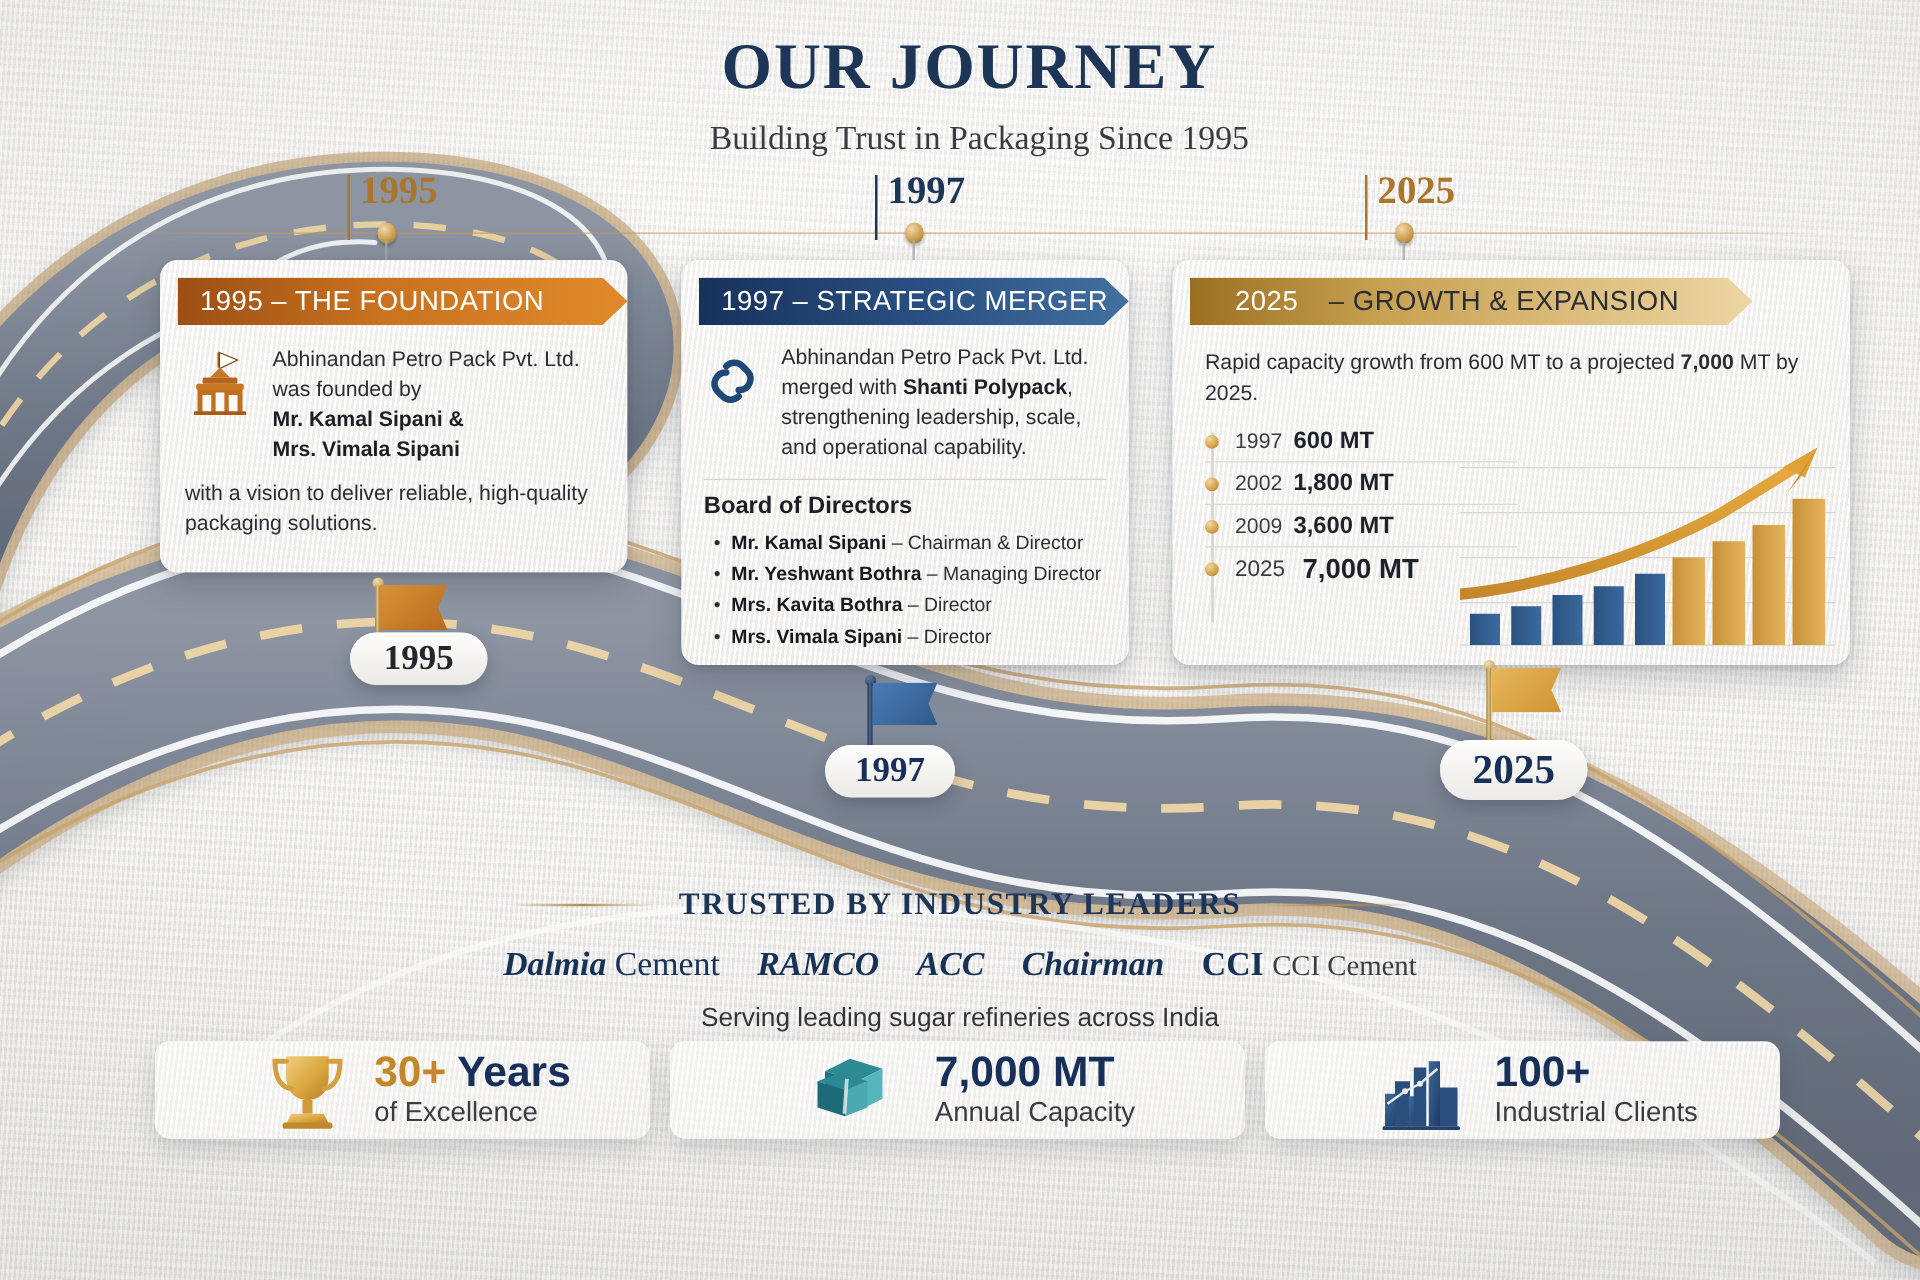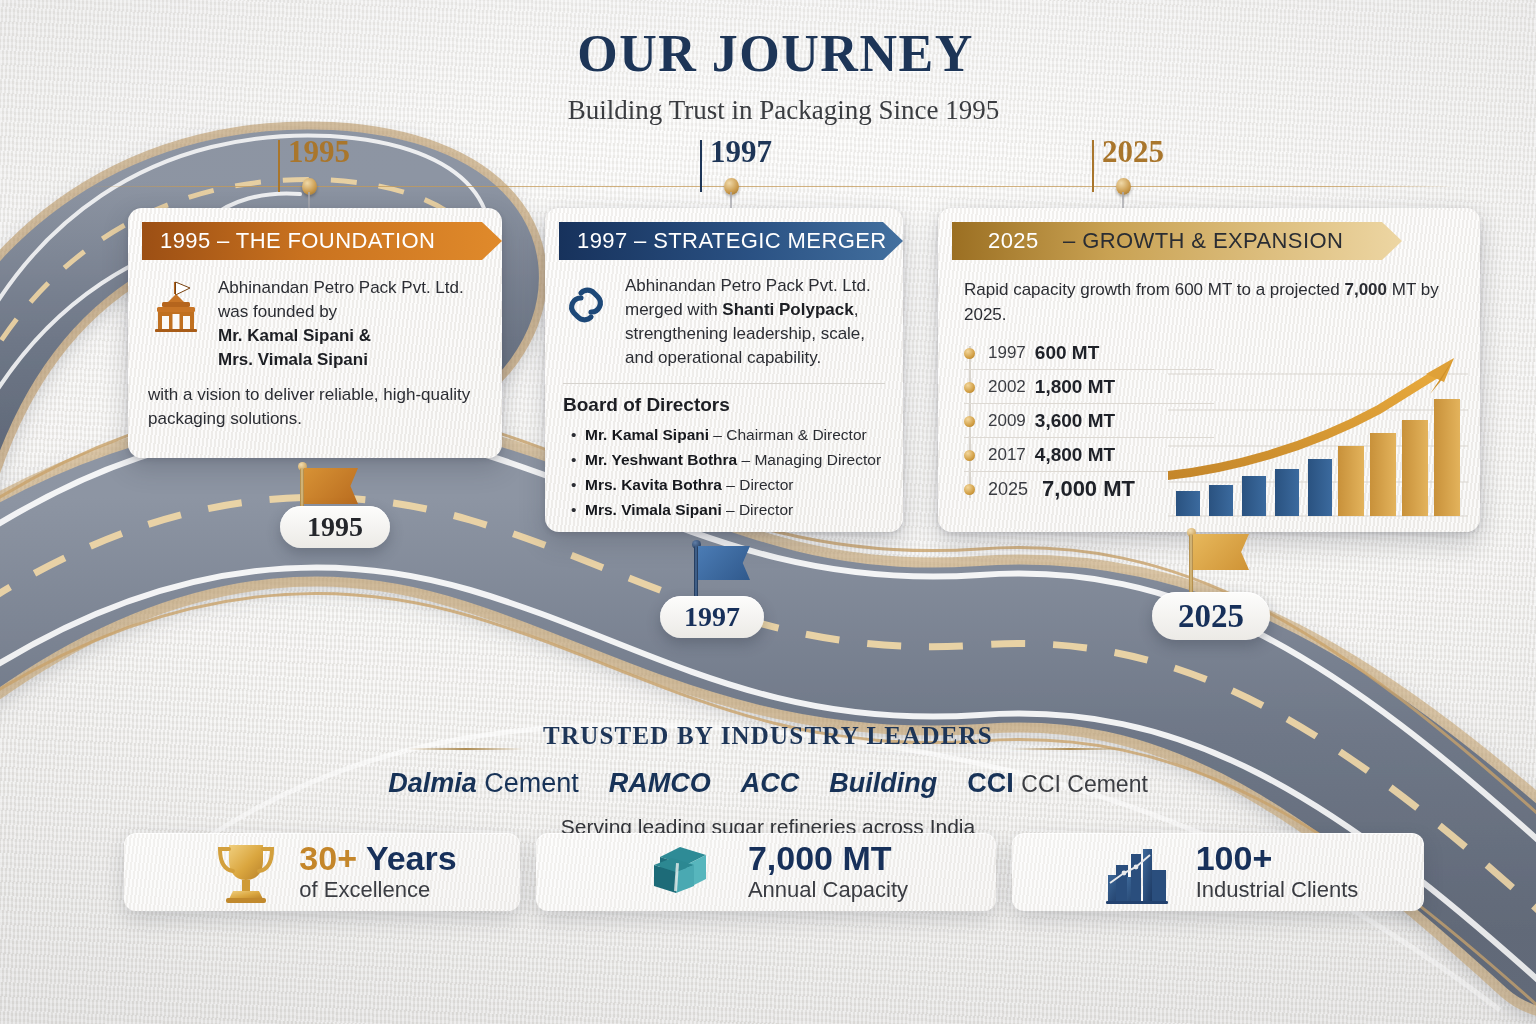--- a/index.html
+++ b/index.html
@@ -131,28 +131,28 @@
   .pill{
     position:absolute; border-radius:26px;
     background:linear-gradient(180deg,#fdfdfc,#eceae6);
     box-shadow:0 6px 14px rgba(40,45,60,.28), inset 0 1px 0 rgba(255,255,255,.9);
     display:flex; align-items:center; justify-content:center;
     font-family:"Liberation Serif", serif; font-weight:bold; color:#17305a;
   }
 
   
   .trusted{ position:absolute; left:0; right:0; top:710px; text-align:center; }
-  .trusted .tline{ display:flex; align-items:flex-end; justify-content:center; gap:18px;margin-top:12px; }
+  .trusted .tline{ display:flex; align-items:center; justify-content:center; gap:18px; }
   .trusted .rule{ width:118px; height:2px; background:linear-gradient(90deg,rgba(173,140,84,0),#ad8c54,rgba(173,140,84,0)); }
   .trusted h4{
     font-family:"Liberation Serif", serif; font-size:25px; letter-spacing:1.2px;
     font-weight:bold; color:#1d3557;
   }
   .brands{ margin-top:18px; display:flex; align-items:baseline; justify-content:center; gap:30px; }
-  .brand{ font-size:27px; color:#173257; white-space:nowrap; }
+  .brand{ font-size:27px; color:#173257; white-space:nowrap;font-family:Liberation Serif, serif; }
   .b-bold{ font-weight:bold; font-style:italic; }
   .b-reg{ font-weight:normal; font-style:normal; }
   .b-black{ font-weight:bold; }
   .b-grey{ color:#3b3d42; font-weight:normal; font-size:23px; }
   .subserve{ margin-top:16px; font-size:21px; color:#33353a; }
 
   
   .stat{
     position:absolute; top:833px; height:78px; border-radius:12px;
     background:
@@ -313,25 +313,20 @@
       </div>
       <div class="cap-row">
         <span class="bul"></span>
         <span class="cap-yr">2002</span>
         <span class="cap-val">1,800 MT</span>
       </div>
       <div class="cap-row">
         <span class="bul"></span>
         <span class="cap-yr">2009</span>
         <span class="cap-val">3,600 MT</span>
-      </div>
-      <div class="cap-row">
-        <span class="bul"></span>
-        <span class="cap-yr">2017</span>
-        <span class="cap-val">4,800 MT</span>
       </div>
       <div class="cap-row last">
         <span class="bul"></span>
         <span class="cap-yr">2025</span>
         <span class="cap-val">7,000 MT</span>
       </div>
     </div>
 
     <svg class="chart" viewBox="0 0 300 172">
       <defs>
@@ -402,21 +397,21 @@
   <div class="trusted">
     <div class="tline">
       <div class="rule"></div>
       <h4>TRUSTED BY INDUSTRY LEADERS</h4>
       <div class="rule"></div>
     </div>
     <div class="brands">
       <div class="brand"><span class="b-bold">Dalmia</span> <span class="b-reg">Cement</span></div>
       <div class="brand b-bold">RAMCO</div>
       <div class="brand b-bold">ACC</div>
-      <div class="brand b-bold">Building</div>
+      <div class="brand b-bold">Chairman</div>
       <div class="brand"><span class="b-black">CCI</span> <span class="b-grey">CCI Cement</span></div>
     </div>
     <div class="subserve">Serving leading sugar refineries across India</div>
   </div>
 
   <div class="stat" id="stat1">
     <svg width="74" height="70" viewBox="0 0 74 70">
       <defs>
           <linearGradient id="tg" x1="0" y1="0" x2="1" y2="1">
         <stop offset="0%" stop-color="#f0cf7e"></stop>

